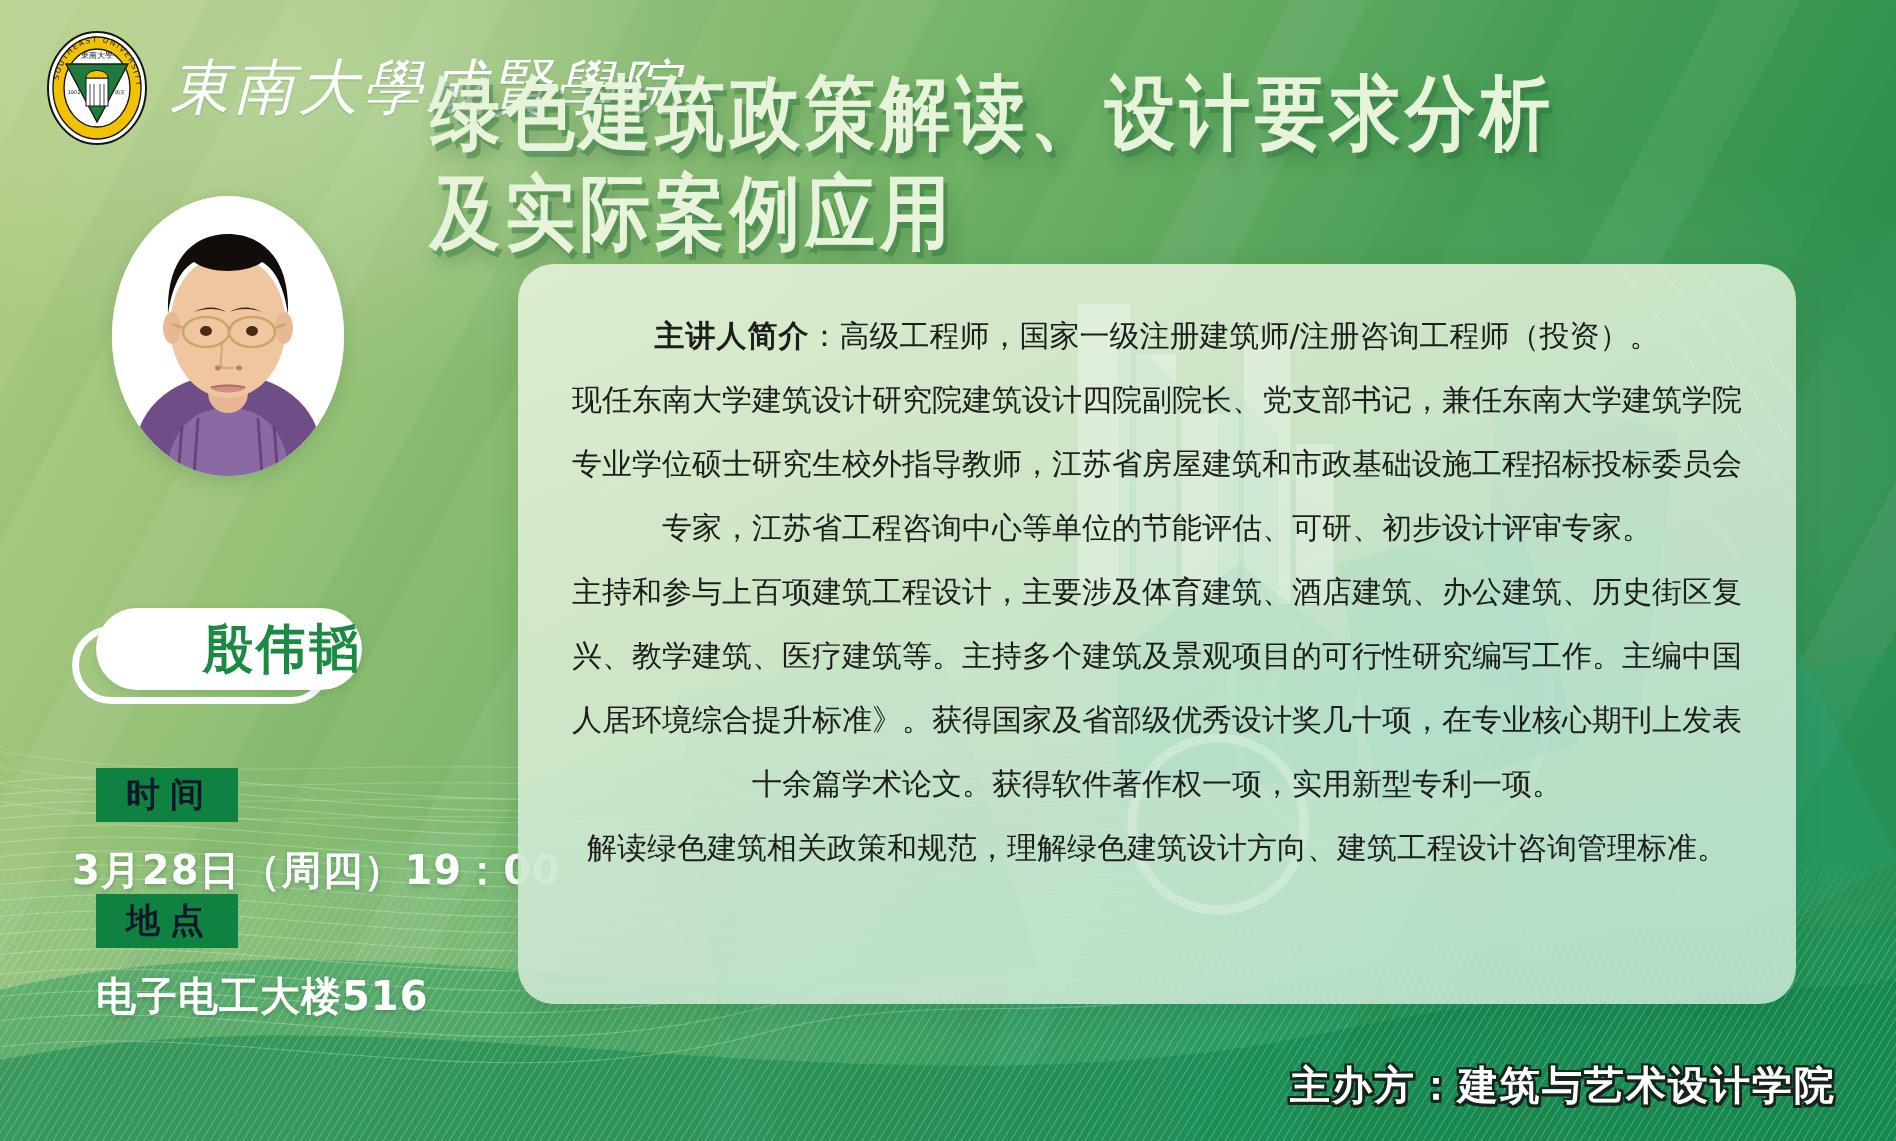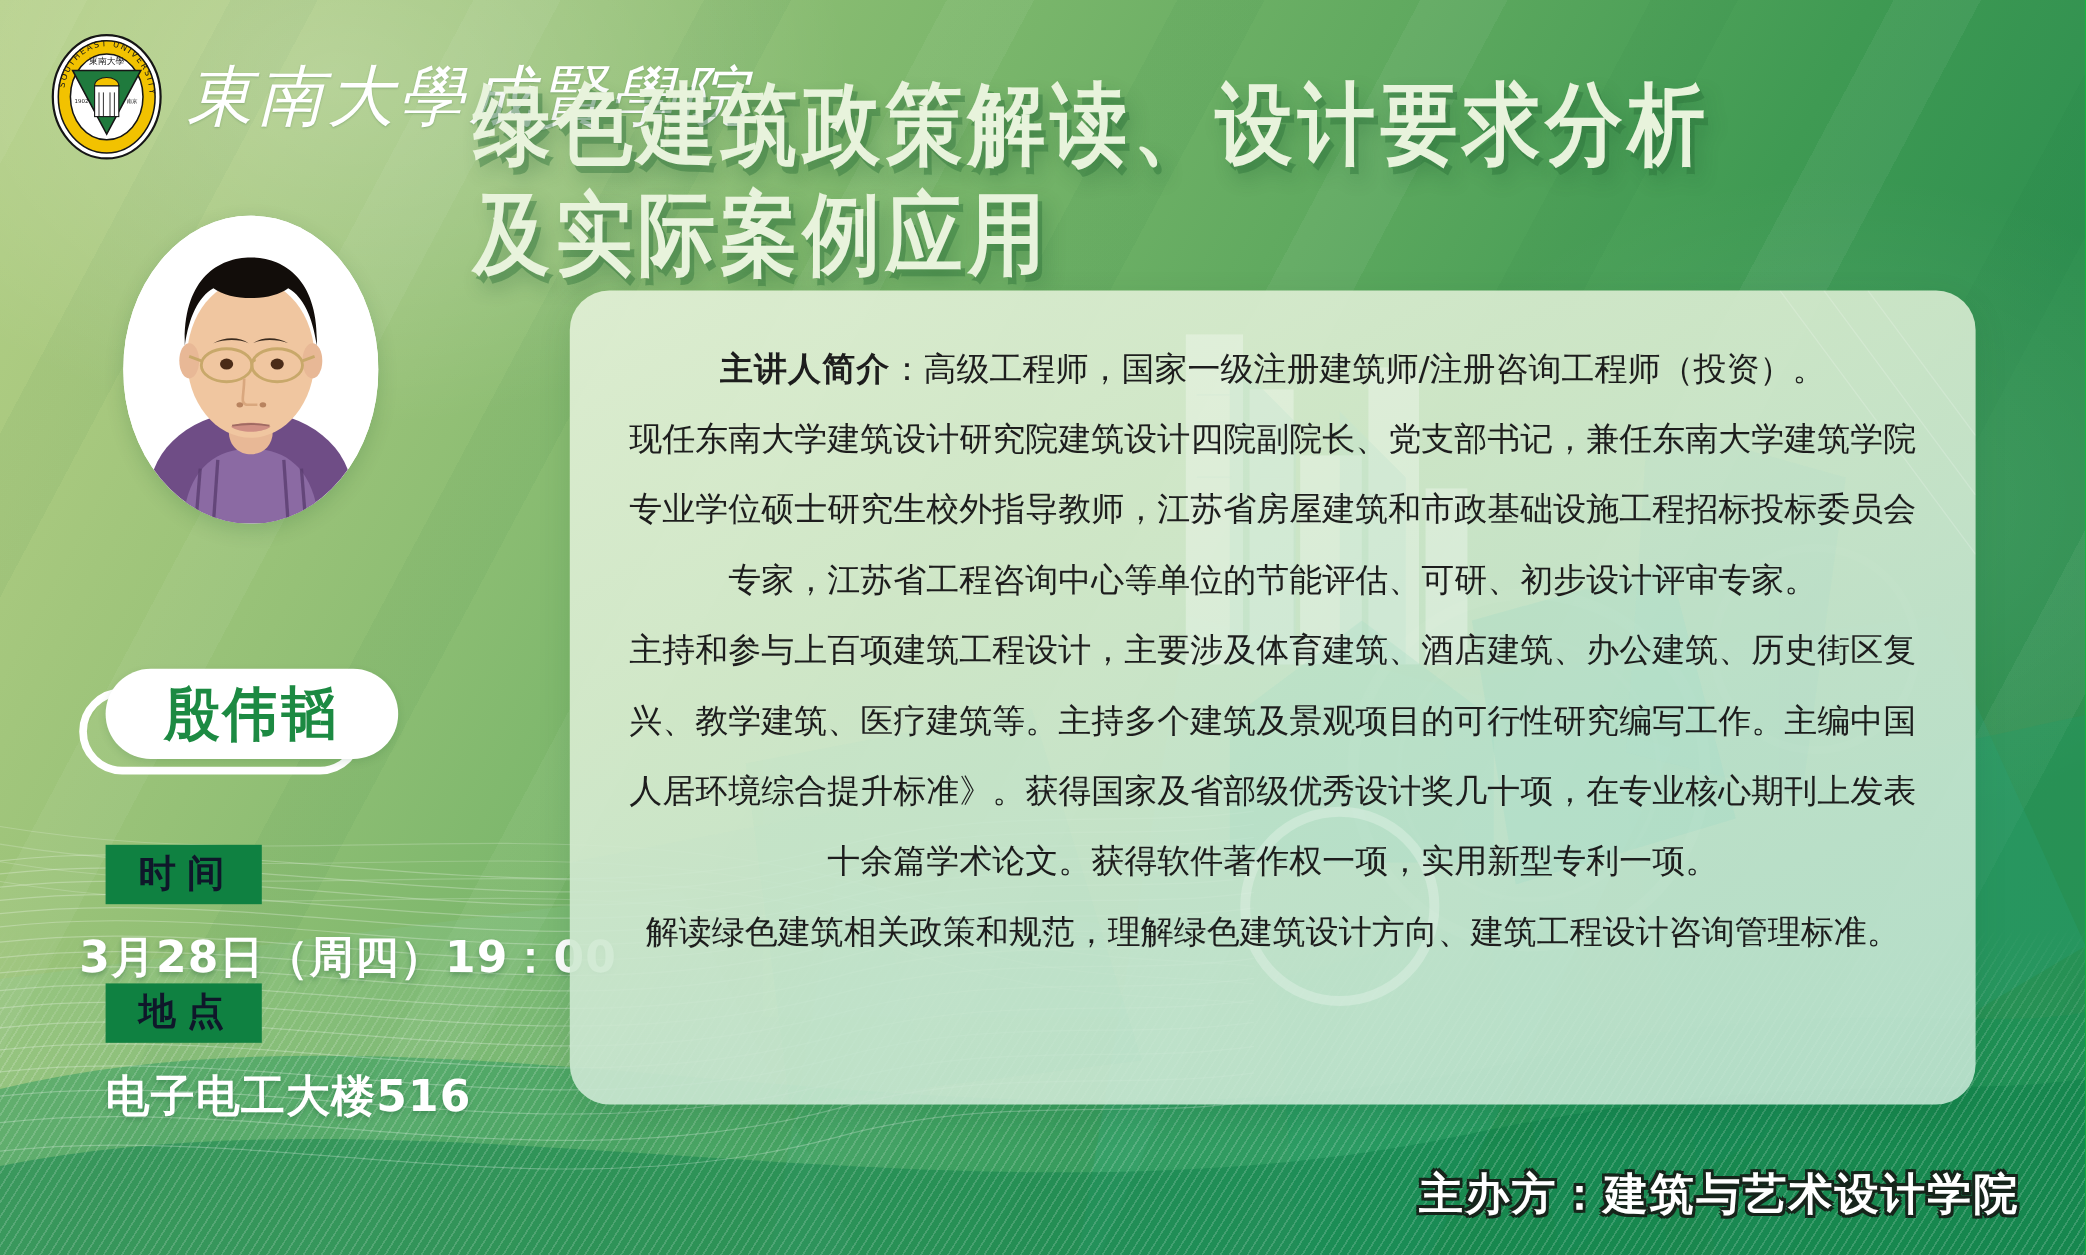--- a/index.html
+++ b/index.html
@@ -89,21 +89,21 @@
   .portrait svg{display:block;width:100%;height:100%;}
 
   .name-badge-wrap{position:absolute;left:96px;top:608px;width:266px;height:96px;}
   .name-badge-shadow{
     position:absolute;left:-24px;top:18px;width:258px;height:78px;
     border:7px solid #ffffff;border-radius:40px;box-sizing:border-box;
   }
   .name-badge{
     position:absolute;left:0;top:0;width:266px;height:82px;
     background:#ffffff;border-radius:42px;
-    display:flex;align-items:center;justify-content:center;
+    display:flex;align-items:center;justify-content:flex-end;
     box-shadow:0 3px 8px rgba(0,70,30,.12);
   }
   .name-badge span{
     font-family:"DejaVu Sans","Liberation Sans",sans-serif;
     font-weight:700;font-size:50px;color:#1c8a42;letter-spacing:3px;
     transform:scaleY(1.06);
   }
 
   .sec-label{
     position:absolute;

